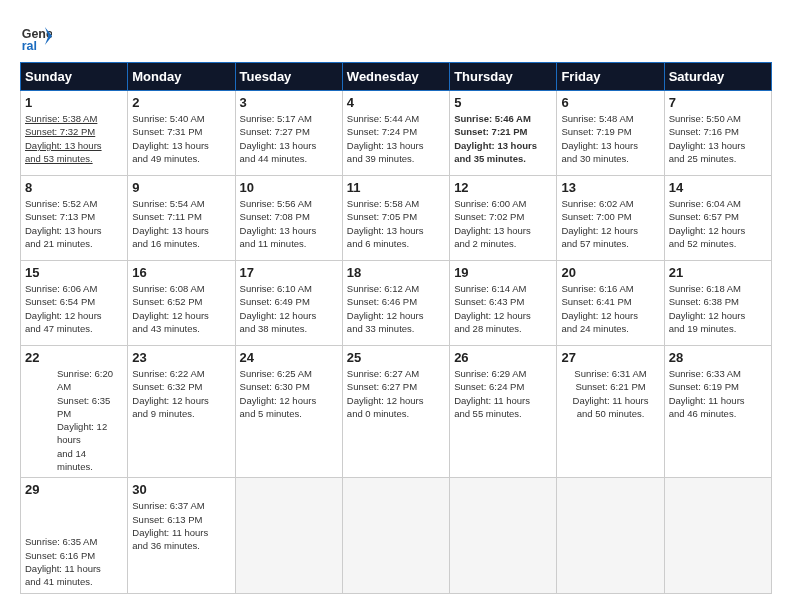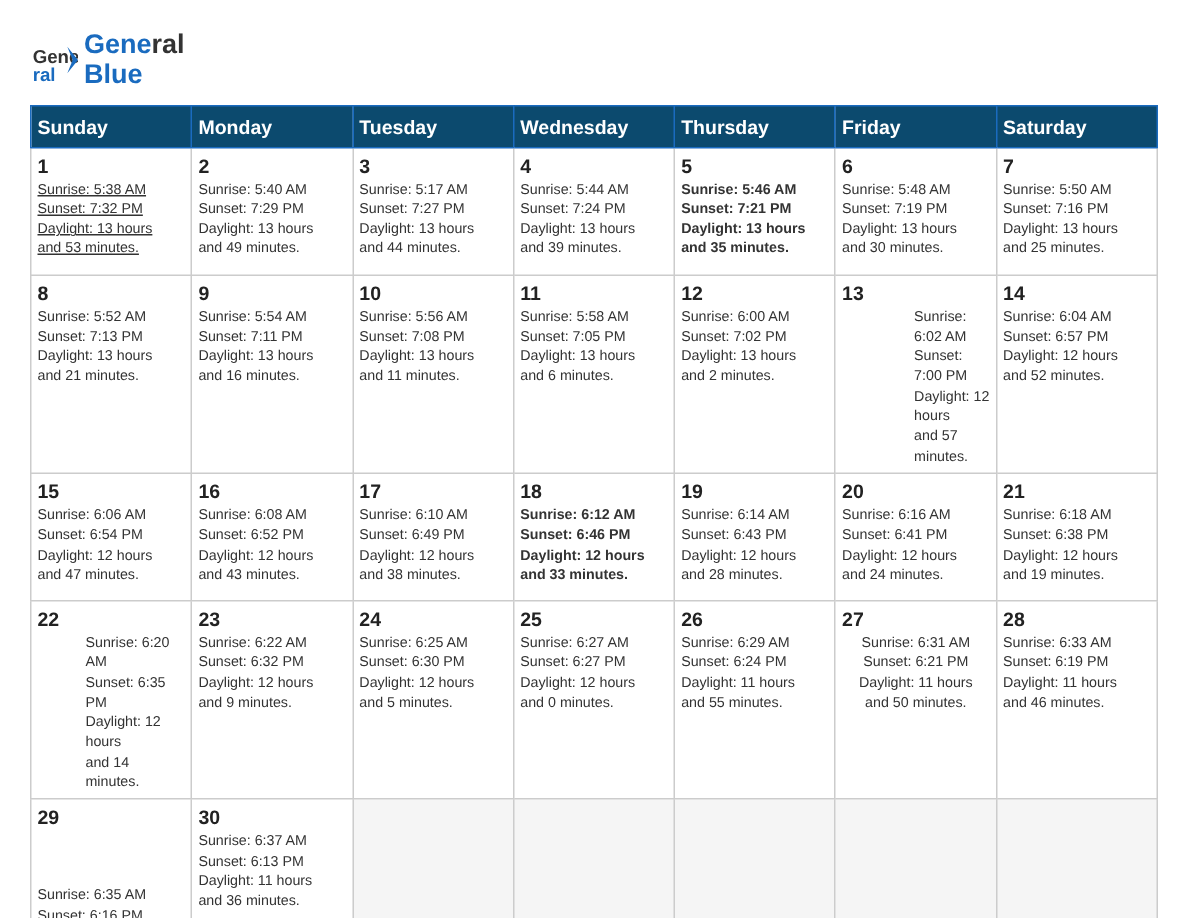--- a/index.html
+++ b/index.html
@@ -45,21 +45,21 @@
     .location {
       font-size: 16px;
       color: #333;
     }
     table {
       width: 100%;
       border-collapse: collapse;
       table-layout: fixed;
     }
     th {
-      background-color: #0c4a6e;
+      background-color: #0f172a;
       color: white;
       font-size: 13px;
       font-weight: bold;
       padding: 6px 4px;
       text-align: left;
       border: 1px solid #1a6bbf;
     }
     td {
       border: 1px solid #ccc;
       vertical-align: top;
@@ -88,25 +88,20 @@
 </head>
 <body>
 
 <div class="header">
   <div class="logo">
     <svg class="logo-icon" viewBox="0 0 36 36">
       <text x="2" y="20" font-size="14" font-weight="bold" fill="#333">Gene</text>
       <text x="2" y="34" font-size="14" font-weight="bold" fill="#1a6bbf">ral</text>
       <polygon points="28,8 36,18 28,28 32,18" fill="#1a6bbf"></polygon>
     </svg>
-    <div>
-      <div class="logo-text">
-        <span>Gene</span>ral<br><span>Blue</span>
-      </div>
-    </div>
   </div>
   <div class="title-block">
     <div class="month-year"></div>
     <div class="location"></div>
   </div>
 </div>
 
 <table>
   <thead>
     <tr id="header-row">
@@ -124,21 +119,21 @@
         <td>
           <span class="day-num">1</span>
           <div class="cell-text" style="white-space: pre-line; text-decoration: underline;">Sunrise: 5:38 AM
 Sunset: 7:32 PM
 Daylight: 13 hours
 and 53 minutes.</div>
         </td>
         <td>
           <span class="day-num">2</span>
           <div class="cell-text" style="white-space: pre-line;">Sunrise: 5:40 AM
-Sunset: 7:29 PM
+Sunset: 7:31 PM
 Daylight: 13 hours
 and 49 minutes.</div>
         </td>
         <td>
           <span class="day-num">3</span>
           <div class="cell-text" style="white-space: pre-line;">Sunrise: 5:17 AM
 Sunset: 7:27 PM
 Daylight: 13 hours
 and 44 minutes.</div>
         </td>
@@ -202,21 +197,21 @@
         </td>
         <td>
           <span class="day-num">12</span>
           <div class="cell-text" style="white-space: pre-line;">Sunrise: 6:00 AM
 Sunset: 7:02 PM
 Daylight: 13 hours
 and 2 minutes.</div>
         </td>
         <td>
           <span class="day-num">13</span>
-          <div class="cell-text" style="white-space: pre-line; margin-left: 48px;">Sunrise: 6:02 AM
+          <div class="cell-text" style="white-space: pre-line;">Sunrise: 6:02 AM
 Sunset: 7:00 PM
 Daylight: 12 hours
 and 57 minutes.</div>
         </td>
         <td>
           <span class="day-num">14</span>
           <div class="cell-text" style="white-space: pre-line;">Sunrise: 6:04 AM
 Sunset: 6:57 PM
 Daylight: 12 hours
 and 52 minutes.</div>
@@ -239,21 +234,21 @@
         </td>
         <td>
           <span class="day-num">17</span>
           <div class="cell-text" style="white-space: pre-line;">Sunrise: 6:10 AM
 Sunset: 6:49 PM
 Daylight: 12 hours
 and 38 minutes.</div>
         </td>
         <td>
           <span class="day-num">18</span>
-          <div class="cell-text" style="white-space: pre-line; font-weight: bold;">Sunrise: 6:12 AM
+          <div class="cell-text" style="white-space: pre-line;">Sunrise: 6:12 AM
 Sunset: 6:46 PM
 Daylight: 12 hours
 and 33 minutes.</div>
         </td>
         <td>
           <span class="day-num">19</span>
           <div class="cell-text" style="white-space: pre-line;">Sunrise: 6:14 AM
 Sunset: 6:43 PM
 Daylight: 12 hours
 and 28 minutes.</div>

